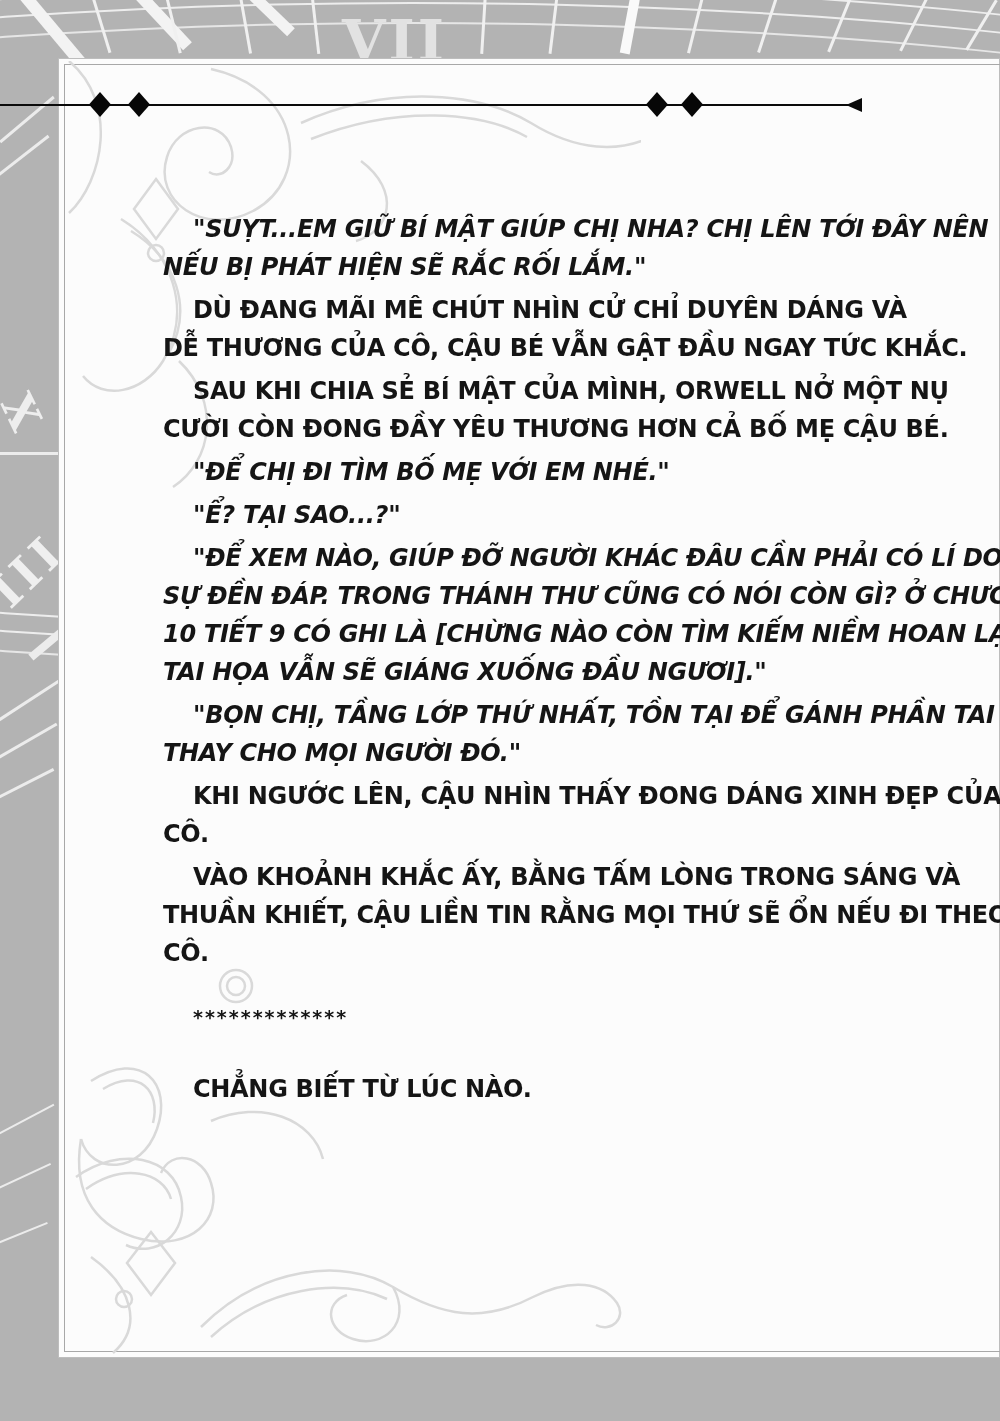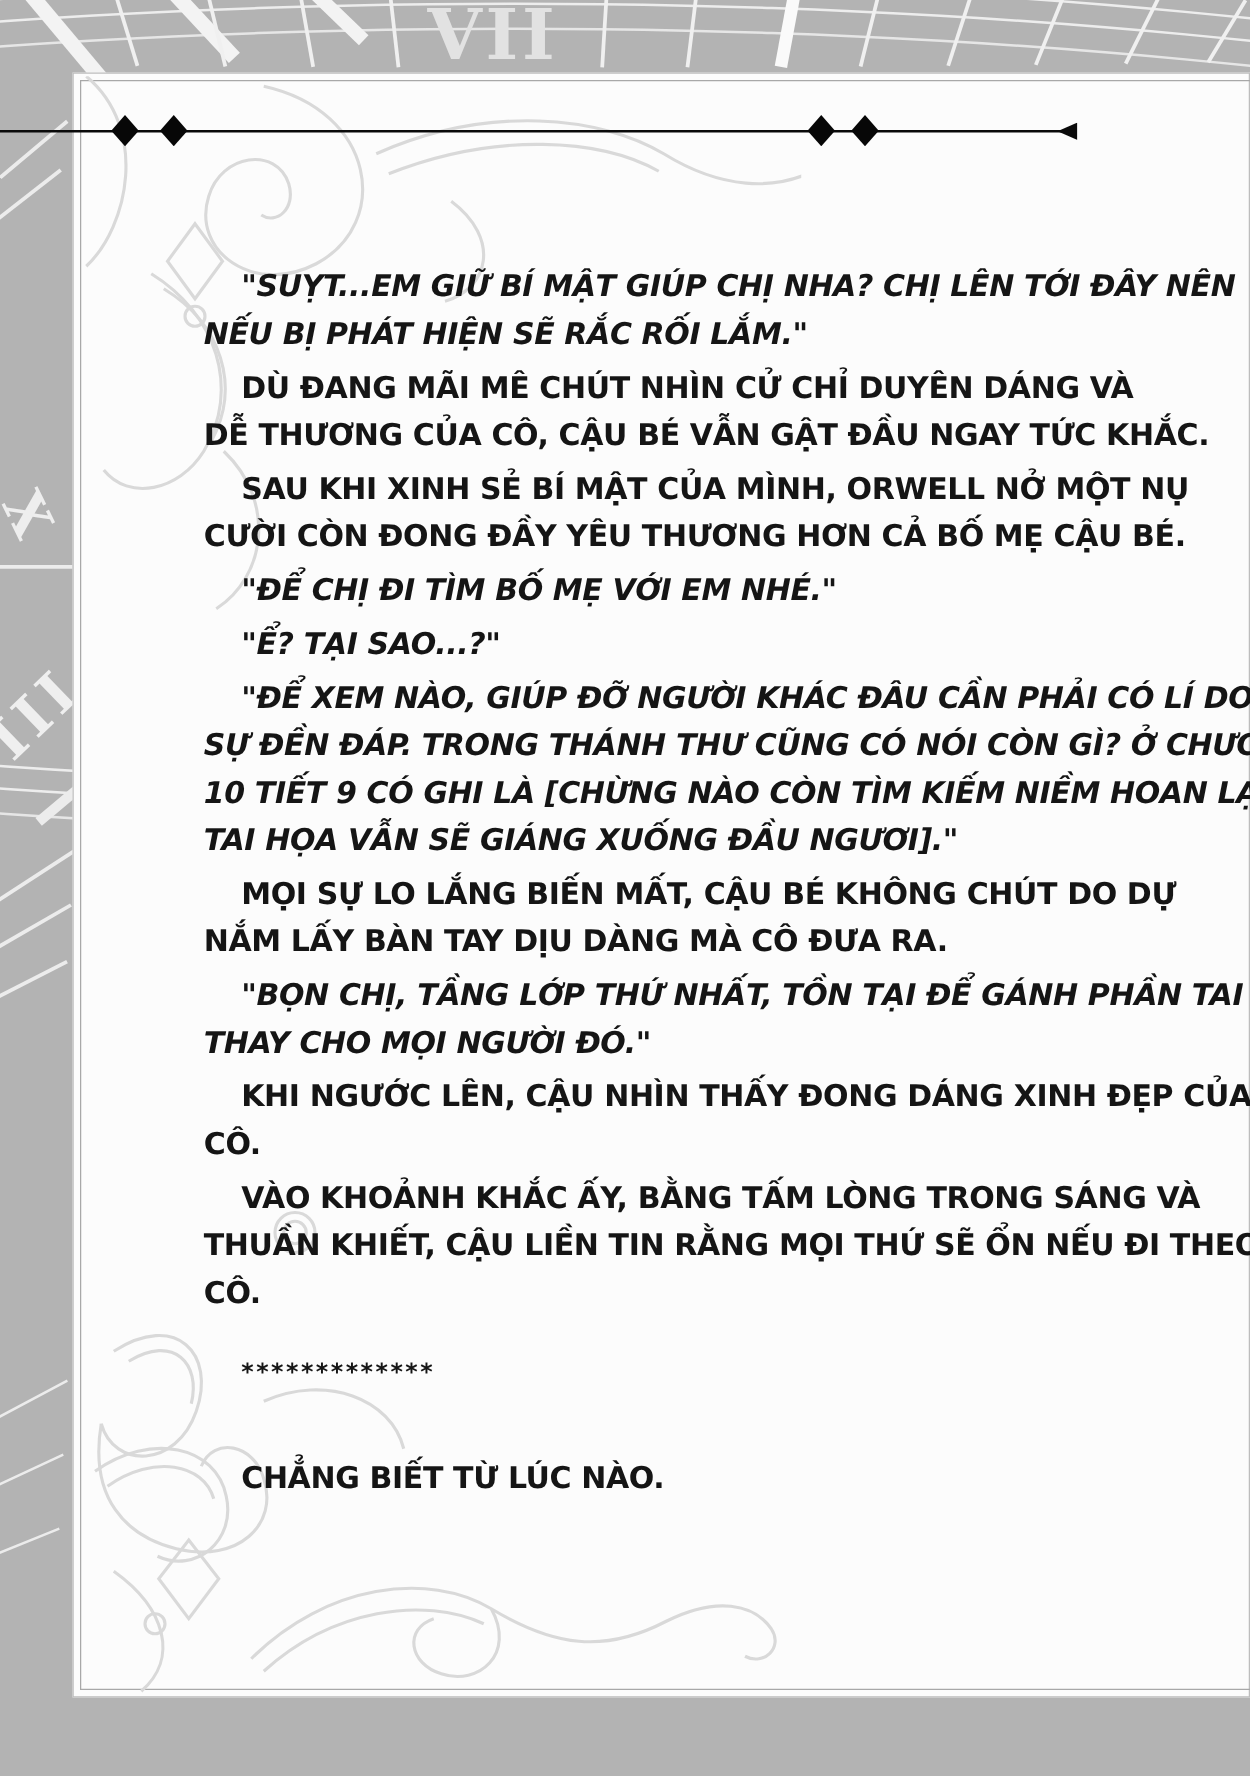--- a/index.html
+++ b/index.html
@@ -10,21 +10,21 @@
   }
   
   .clock-layer{position:absolute;inset:0;z-index:0;}
   .arc{position:absolute;border:2px solid #ededed;border-radius:50%;width:2800px;height:640px;left:-990px;background:transparent;}
   .arc.a1{top:2px;}
   .arc.a2{top:-16px;}
   .arc.a3{top:22px;border-color:#e6e6e6;}
   .tick{position:absolute;background:#f0f0f0;width:3px;height:58px;top:-4px;}
   .band{position:absolute;background:#f3f3f3;}
   .roman{font-family:"DejaVu Serif", serif;font-weight:bold;color:#e2e2e2;position:absolute;line-height:1;}
-  .roman-vii{font-size:56px;letter-spacing:3px;left:342px;top:0px;}
+  .roman-vii{font-size:56px;letter-spacing:3px;left:342px;top:12px;}
   .roman-x{font-size:44px;left:4px;top:390px;transform:rotate(64deg);color:#eeeeee;}
   .roman-iii{font-size:46px;left:-12px;top:548px;transform:rotate(-44deg);letter-spacing:5px;color:#efefef;}
   .lm{position:absolute;background:#ececec;}
   
   .page{position:absolute;left:58px;top:58px;width:942px;height:1300px;background:#fcfcfc;z-index:1;border:1px solid #bdbdbd;box-sizing:border-box;}
   .page-inner{position:absolute;left:5px;top:5px;right:-1px;bottom:5px;border-left:1px solid #a8a8a8;border-top:1px solid #a8a8a8;border-bottom:1px solid #a8a8a8;}
   .flourish{position:absolute;z-index:1;}
   
   .banner-layer{position:absolute;inset:0;z-index:3;}
   .banner-line{position:absolute;left:0;top:104px;width:856px;height:2px;background:#0a0a0a;}
@@ -33,21 +33,21 @@
   .banner-bar{position:absolute;left:160px;top:92px;width:482px;height:25px;background:#070707;
     clip-path:polygon(0 50%,14px 0,calc(100% - 14px) 0,100% 50%,calc(100% - 14px) 100%,14px 100%);
     display:flex;align-items:center;justify-content:center;}
   .banner-title{font-family:"DejaVu Serif", serif;font-style:italic;font-size:17px;color:#ffffff;letter-spacing:.5px;white-space:nowrap;}
   
   .body-text{position:absolute;left:163px;top:210px;width:812px;z-index:2;color:#151515;}
   .para{margin:5px 0 0 0;font-size:24px;font-weight:bold;line-height:38px;white-space:pre;text-indent:30px;letter-spacing:-0.3px;}
   .para:first-child{margin-top:0;}
   .para.dialogue{font-style:italic;}
   .para.separator{font-size:19px;letter-spacing:2px;margin-top:26px;}
-  .para:last-child{margin-top:46px;}
+  .para:last-child{margin-top:34px;}
 </style>
 </head>
 <body>
 
 <div class="clock-layer">
   <div class="arc a2"></div>
   <div class="arc a1"></div>
   <div class="arc a3"></div>
 
   <div class="band" style="left:-10px;top:14px;width:110px;height:12px;transform:rotate(50deg);"></div>
@@ -127,30 +127,28 @@
   <div class="dia" style="left:128px;"></div>
   <div class="dia" style="left:646px;"></div>
   <div class="dia" style="left:681px;"></div>
 </div>
 
 <div class="body-text">
     <p class="para dialogue">"SUỴT...EM GIỮ BÍ MẬT GIÚP CHỊ NHA? CHỊ LÊN TỚI ĐÂY NÊN
 NẾU BỊ PHÁT HIỆN SẼ RẮC RỐI LẮM."</p>
     <p class="para narration">DÙ ĐANG MÃI MÊ CHÚT NHÌN CỬ CHỈ DUYÊN DÁNG VÀ
 DỄ THƯƠNG CỦA CÔ, CẬU BÉ VẪN GẬT ĐẦU NGAY TỨC KHẮC.</p>
-    <p class="para narration">SAU KHI XINH SẺ BÍ MẬT CỦA MÌNH, ORWELL NỞ MỘT NỤ
+    <p class="para narration">SAU KHI CHIA SẺ BÍ MẬT CỦA MÌNH, ORWELL NỞ MỘT NỤ
 CƯỜI CÒN ĐONG ĐẦY YÊU THƯƠNG HƠN CẢ BỐ MẸ CẬU BÉ.</p>
     <p class="para dialogue">"ĐỂ CHỊ ĐI TÌM BỐ MẸ VỚI EM NHÉ."</p>
     <p class="para dialogue">"Ể? TẠI SAO...?"</p>
     <p class="para dialogue">"ĐỂ XEM NÀO, GIÚP ĐỠ NGƯỜI KHÁC ĐÂU CẦN PHẢI CÓ LÍ DO HAY
 SỰ ĐỀN ĐÁP. TRONG THÁNH THƯ CŨNG CÓ NÓI CÒN GÌ? Ở CHƯƠNG
 10 TIẾT 9 CÓ GHI LÀ [CHỪNG NÀO CÒN TÌM KIẾM NIỀM HOAN LẠC,
 TAI HỌA VẪN SẼ GIÁNG XUỐNG ĐẦU NGƯƠI]."</p>
-    <p class="para narration">MỌI SỰ LO LẮNG BIẾN MẤT, CẬU BÉ KHÔNG CHÚT DO DỰ
-NẮM LẤY BÀN TAY DỊU DÀNG MÀ CÔ ĐƯA RA.</p>
     <p class="para dialogue">"BỌN CHỊ, TẦNG LỚP THỨ NHẤT, TỒN TẠI ĐỂ GÁNH PHẦN TAI HỌA ẤY
 THAY CHO MỌI NGƯỜI ĐÓ."</p>
     <p class="para narration">KHI NGƯỚC LÊN, CẬU NHÌN THẤY ĐONG DÁNG XINH ĐẸP CỦA
 CÔ.</p>
     <p class="para narration">VÀO KHOẢNH KHẮC ẤY, BẰNG TẤM LÒNG TRONG SÁNG VÀ
 THUẦN KHIẾT, CẬU LIỀN TIN RẰNG MỌI THỨ SẼ ỔN NẾU ĐI THEO
 CÔ.</p>
     <p class="para separator">*************</p>
     <p class="para narration">CHẲNG BIẾT TỪ LÚC NÀO.</p>
   </div>

